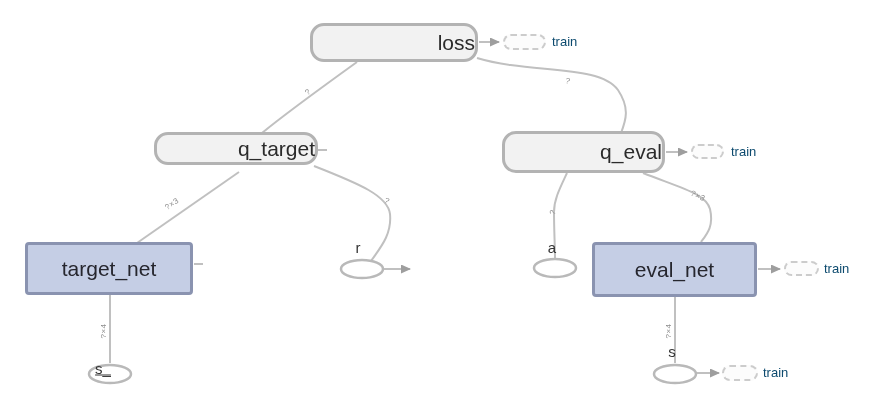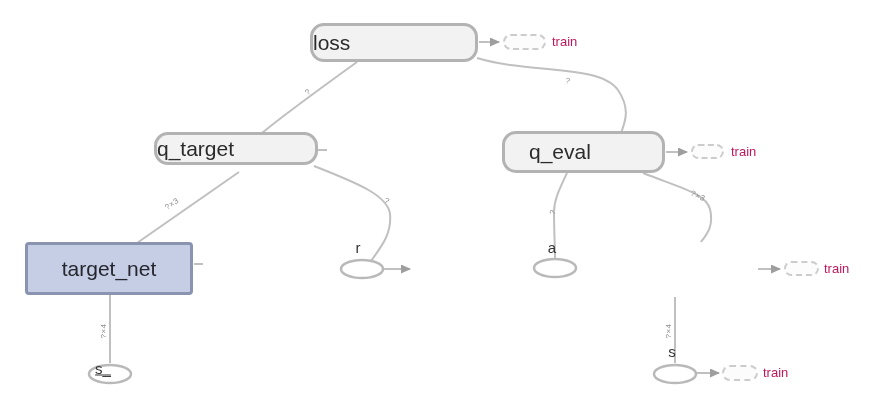--- a/index.html
+++ b/index.html
@@ -5,34 +5,34 @@
   :root{
     --op-node-fill:#f2f2f2; --op-node-border:#b3b3b3;
     --net-node-fill:#c5cee5; --net-node-border:#8a93b0;
     --edge:#c0c0c0; --edge-label:#8c8c8c; --node-text:#2b2b2b;
   }
   *{box-sizing:border-box;margin:0;padding:0;}
   body{background:#ffffff;font-family:"Liberation Sans",sans-serif;}
   .canvas{position:relative;width:882px;height:417px;background:#ffffff;overflow:hidden;}
   .canvas svg{position:absolute;left:0;top:0;}
   .op-node{
-    position:absolute;display:flex;align-items:center;justify-content:flex-start;
+    position:absolute;display:flex;align-items:center;justify-content:flex-end;
     background:var(--op-node-fill);border:3px solid var(--op-node-border);
     border-radius:14px;color:var(--node-text);font-size:21px;cursor:pointer;
   }
   .net-node{
     position:absolute;display:flex;align-items:center;justify-content:center;
     background:var(--net-node-fill);border:3px solid var(--net-node-border);
     border-radius:4px;color:#26262e;font-size:21px;cursor:pointer;
   }
   .train-pill{
     position:absolute;background:#fcfcfc;border:2px dashed #cccccc;border-radius:9px;
   }
   .train-label{
-    position:absolute;font-size:13px;color:#be185d;line-height:16px;white-space:nowrap;
+    position:absolute;font-size:13px;color:#0c4a6e;line-height:16px;white-space:nowrap;
   }
   .ph-label{
     position:absolute;font-size:15px;color:#333333;white-space:nowrap;
     transform:translate(-50%,-50%);
   }
   .edge-label{
     position:absolute;font-size:8px;color:var(--edge-label);white-space:nowrap;
     letter-spacing:0.5px;
   }
 </style>
@@ -77,20 +77,23 @@
   </div>
   <div class="op-node" style="left:154px;top:132px;width:164px;height:33px;">
     <span>q_target</span>
   </div>
   <div class="op-node" style="left:502px;top:131px;width:163px;height:42px;padding-left:24px;">
     <span>q_eval</span>
   </div>
   <div class="net-node" style="left:25px;top:242px;width:168px;height:53px;">
     <span>target_net</span>
   </div>
+  <div class="net-node" style="left:592px;top:242px;width:165px;height:55px;">
+    <span>eval_net</span>
+  </div>
 
   <div class="train-pill" style="left:503px;top:34px;width:43px;height:16px;"></div>
   <div class="train-pill" style="left:691px;top:144px;width:33px;height:15px;"></div>
   <div class="train-pill" style="left:784px;top:261px;width:35px;height:15px;"></div>
   <div class="train-pill" style="left:722px;top:365px;width:36px;height:16px;"></div>
 
   <span class="train-label" style="left:552px;top:34px;">train</span>
   <span class="train-label" style="left:731px;top:144px;">train</span>
   <span class="train-label" style="left:824px;top:261px;">train</span>
   <span class="train-label" style="left:763px;top:365px;">train</span>

